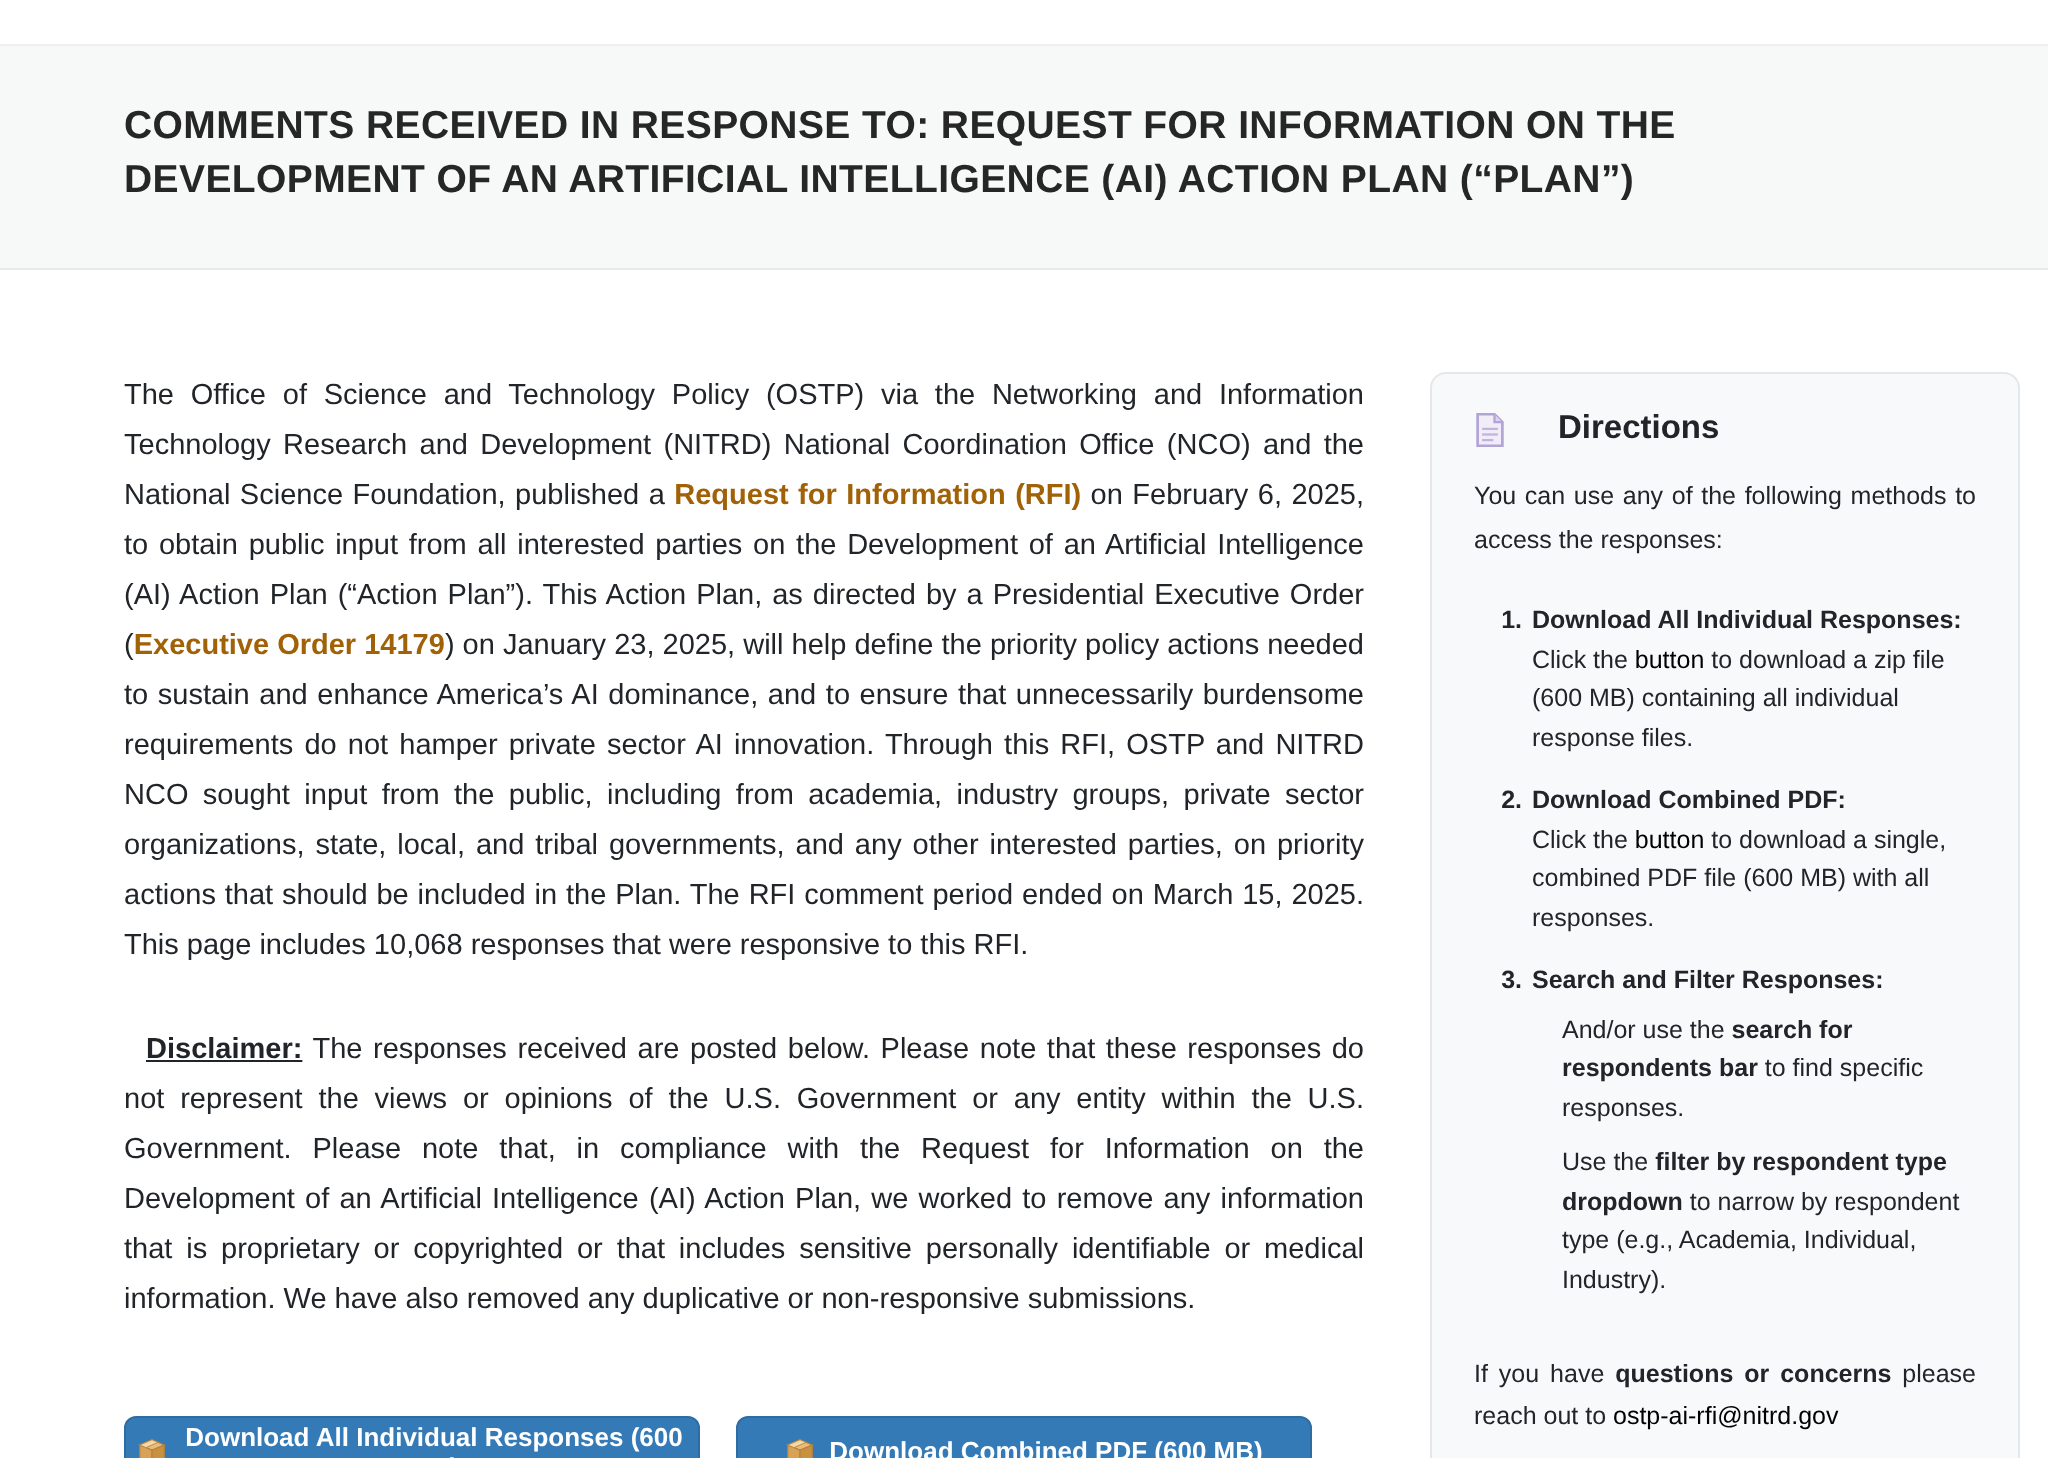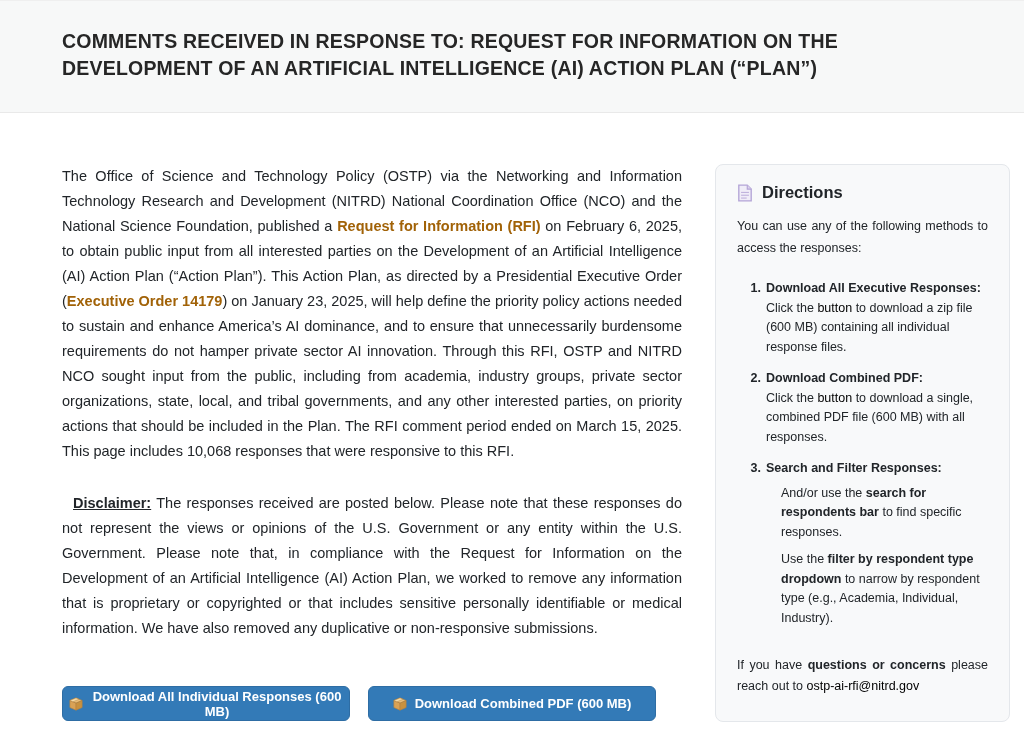--- a/index.html
+++ b/index.html
@@ -7,20 +7,21 @@
   body {
     width: 1024px;
     min-height: 729px;
     background: #ffffff;
     font-family: "Liberation Sans", sans-serif;
     color: #212529;
   }
 
   
   .header-band {
+    margin-top: 22px;
     background: #f7f8f8;
     border-top: 1px solid #efefef;
     border-bottom: 1px solid #e9e9e9;
     padding: 27px 60px 30px 62px;
   }
   .header-band h1 {
     margin: 0;
     font-size: 19.5px;
     line-height: 27px;
     font-weight: bold;
@@ -87,21 +88,21 @@
     background: #f8f9fa;
     border: 1px solid #e4e7eb;
     border-radius: 8px;
     padding: 18px 21px 20px 21px;
     font-size: 12.5px;
     color: #212529;
   }
   .sidebar-head {
     display: flex;
     align-items: center;
-    gap: 9px;
+    gap: 26px;
     margin-bottom: 13px;
   }
   .sidebar-title {
     font-size: 16.5px;
     font-weight: bold;
     color: #212529;
   }
   .doc-icon { display: inline-flex; align-items: center; }
   .sidebar-intro {
     margin: 0 0 20px 0;
@@ -197,21 +198,21 @@
       <span class="sidebar-title">Directions</span>
     </div>
 
     <p class="sidebar-intro">You can use any of the following methods to access the responses:</p>
 
     <div class="dir-list">
 
       <div class="dir-item">
         <span class="num">1.</span>
         <div class="dir-body">
-          <div class="dir-title">Download All Executive Responses:</div>
+          <div class="dir-title">Download All Individual Responses:</div>
           <div class="dir-text"><span>Click the </span><a href="#" class="side-link">button</a><span> to download a zip file (600 MB) containing all individual response files.</span></div>
         </div>
       </div>
 
       <div class="dir-item">
         <span class="num">2.</span>
         <div class="dir-body">
           <div class="dir-title">Download Combined PDF:</div>
           <div class="dir-text"><span>Click the </span><a href="#" class="side-link">button</a><span> to download a single, combined PDF file (600 MB) with all responses.</span></div>
         </div>

